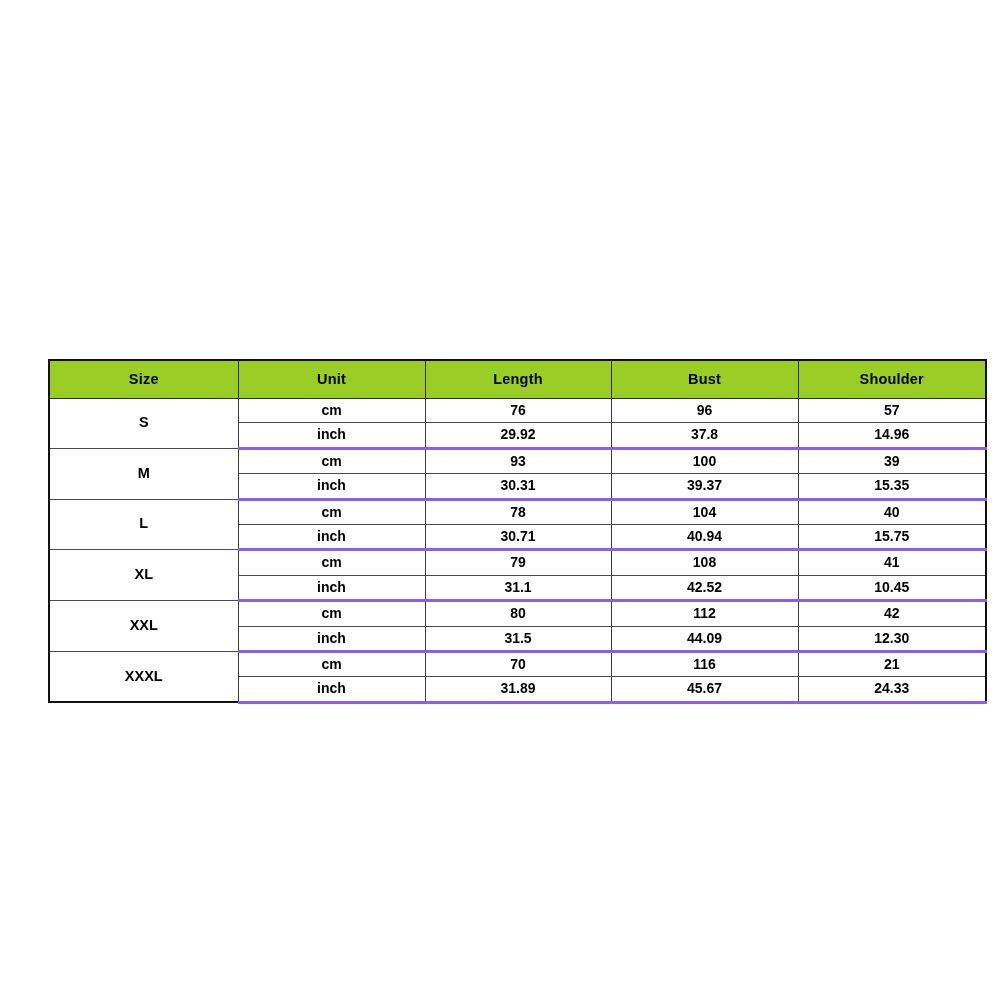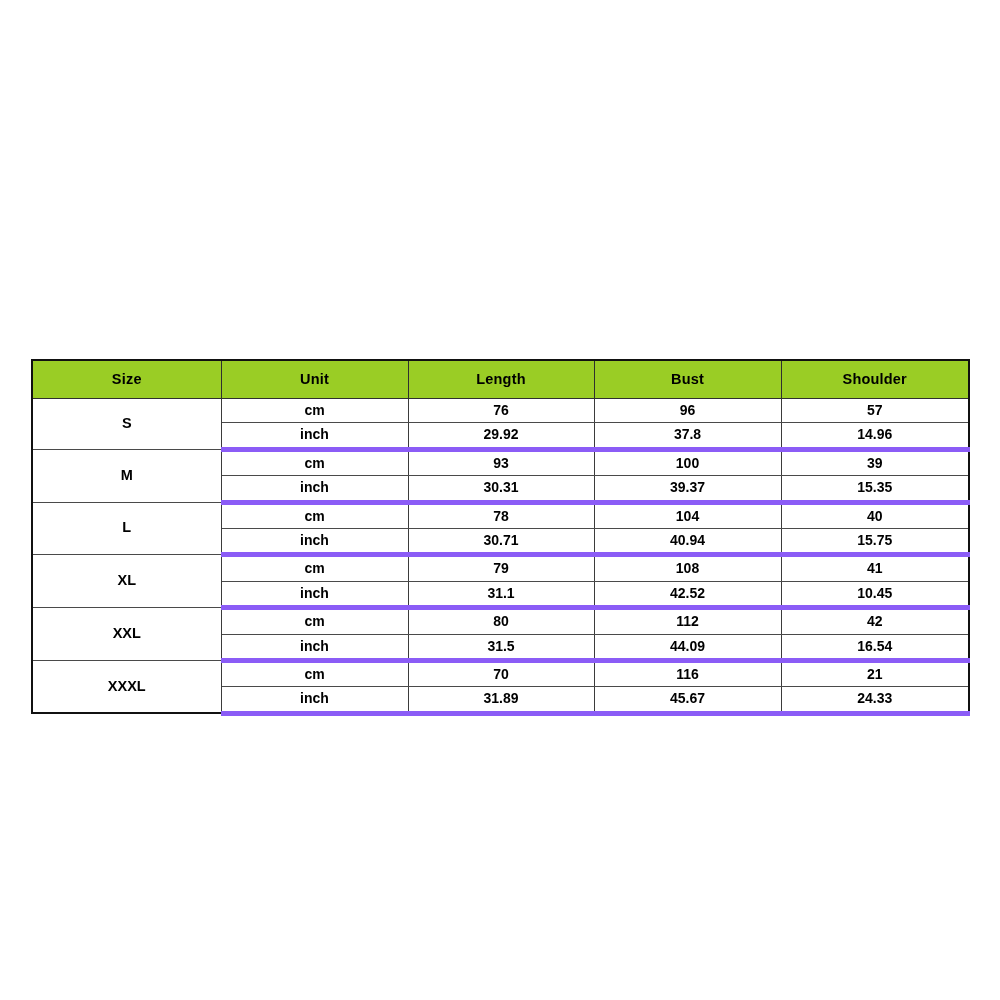--- a/index.html
+++ b/index.html
@@ -10,21 +10,21 @@
   body {
     width: 1000px;
     height: 1000px;
     position: relative;
     font-family: "Liberation Sans", sans-serif;
     -webkit-font-smoothing: antialiased;
   }
 
   #size-chart-wrap {
     position: absolute;
-    left: 31px;
+    left: 48px;
     top: 359px;
     width: 937px;
     height: 318px;
   }
 
   table.size-chart {
     width: 937px;
     height: 318px;
     border-collapse: collapse;
     table-layout: fixed;
@@ -64,21 +64,21 @@
 
   table.size-chart td.size-cell {
     font-size: 14.5px;
     border-right: 1px solid #3b3b3b;
   }
 
   table.size-chart tr.row-cm td {
     border-bottom: 1px solid #4a4a4a;
   }
   table.size-chart tr.row-inch td {
-    border-bottom: 5px solid #8b5cf6;
+    border-bottom: 3px solid #8b5cf6;
     text-align: center;
   }
 </style>
 </head>
 <body>
 
 <div id="size-chart-wrap">
   <table class="size-chart">
     <colgroup>
       <col class="c-size">
@@ -153,21 +153,21 @@
           <td class="size-cell" rowspan="2">XXL</td>
           <td>cm</td>
           <td>80</td>
           <td>112</td>
           <td>42</td>
         </tr>
         <tr class="row-inch">
           <td>inch</td>
           <td>31.5</td>
           <td>44.09</td>
-          <td>16.54</td>
+          <td>12.30</td>
         </tr>
         <tr class="row-cm">
           <td class="size-cell" rowspan="2">XXXL</td>
           <td>cm</td>
           <td>70</td>
           <td>116</td>
           <td>21</td>
         </tr>
         <tr class="row-inch">
           <td>inch</td>

